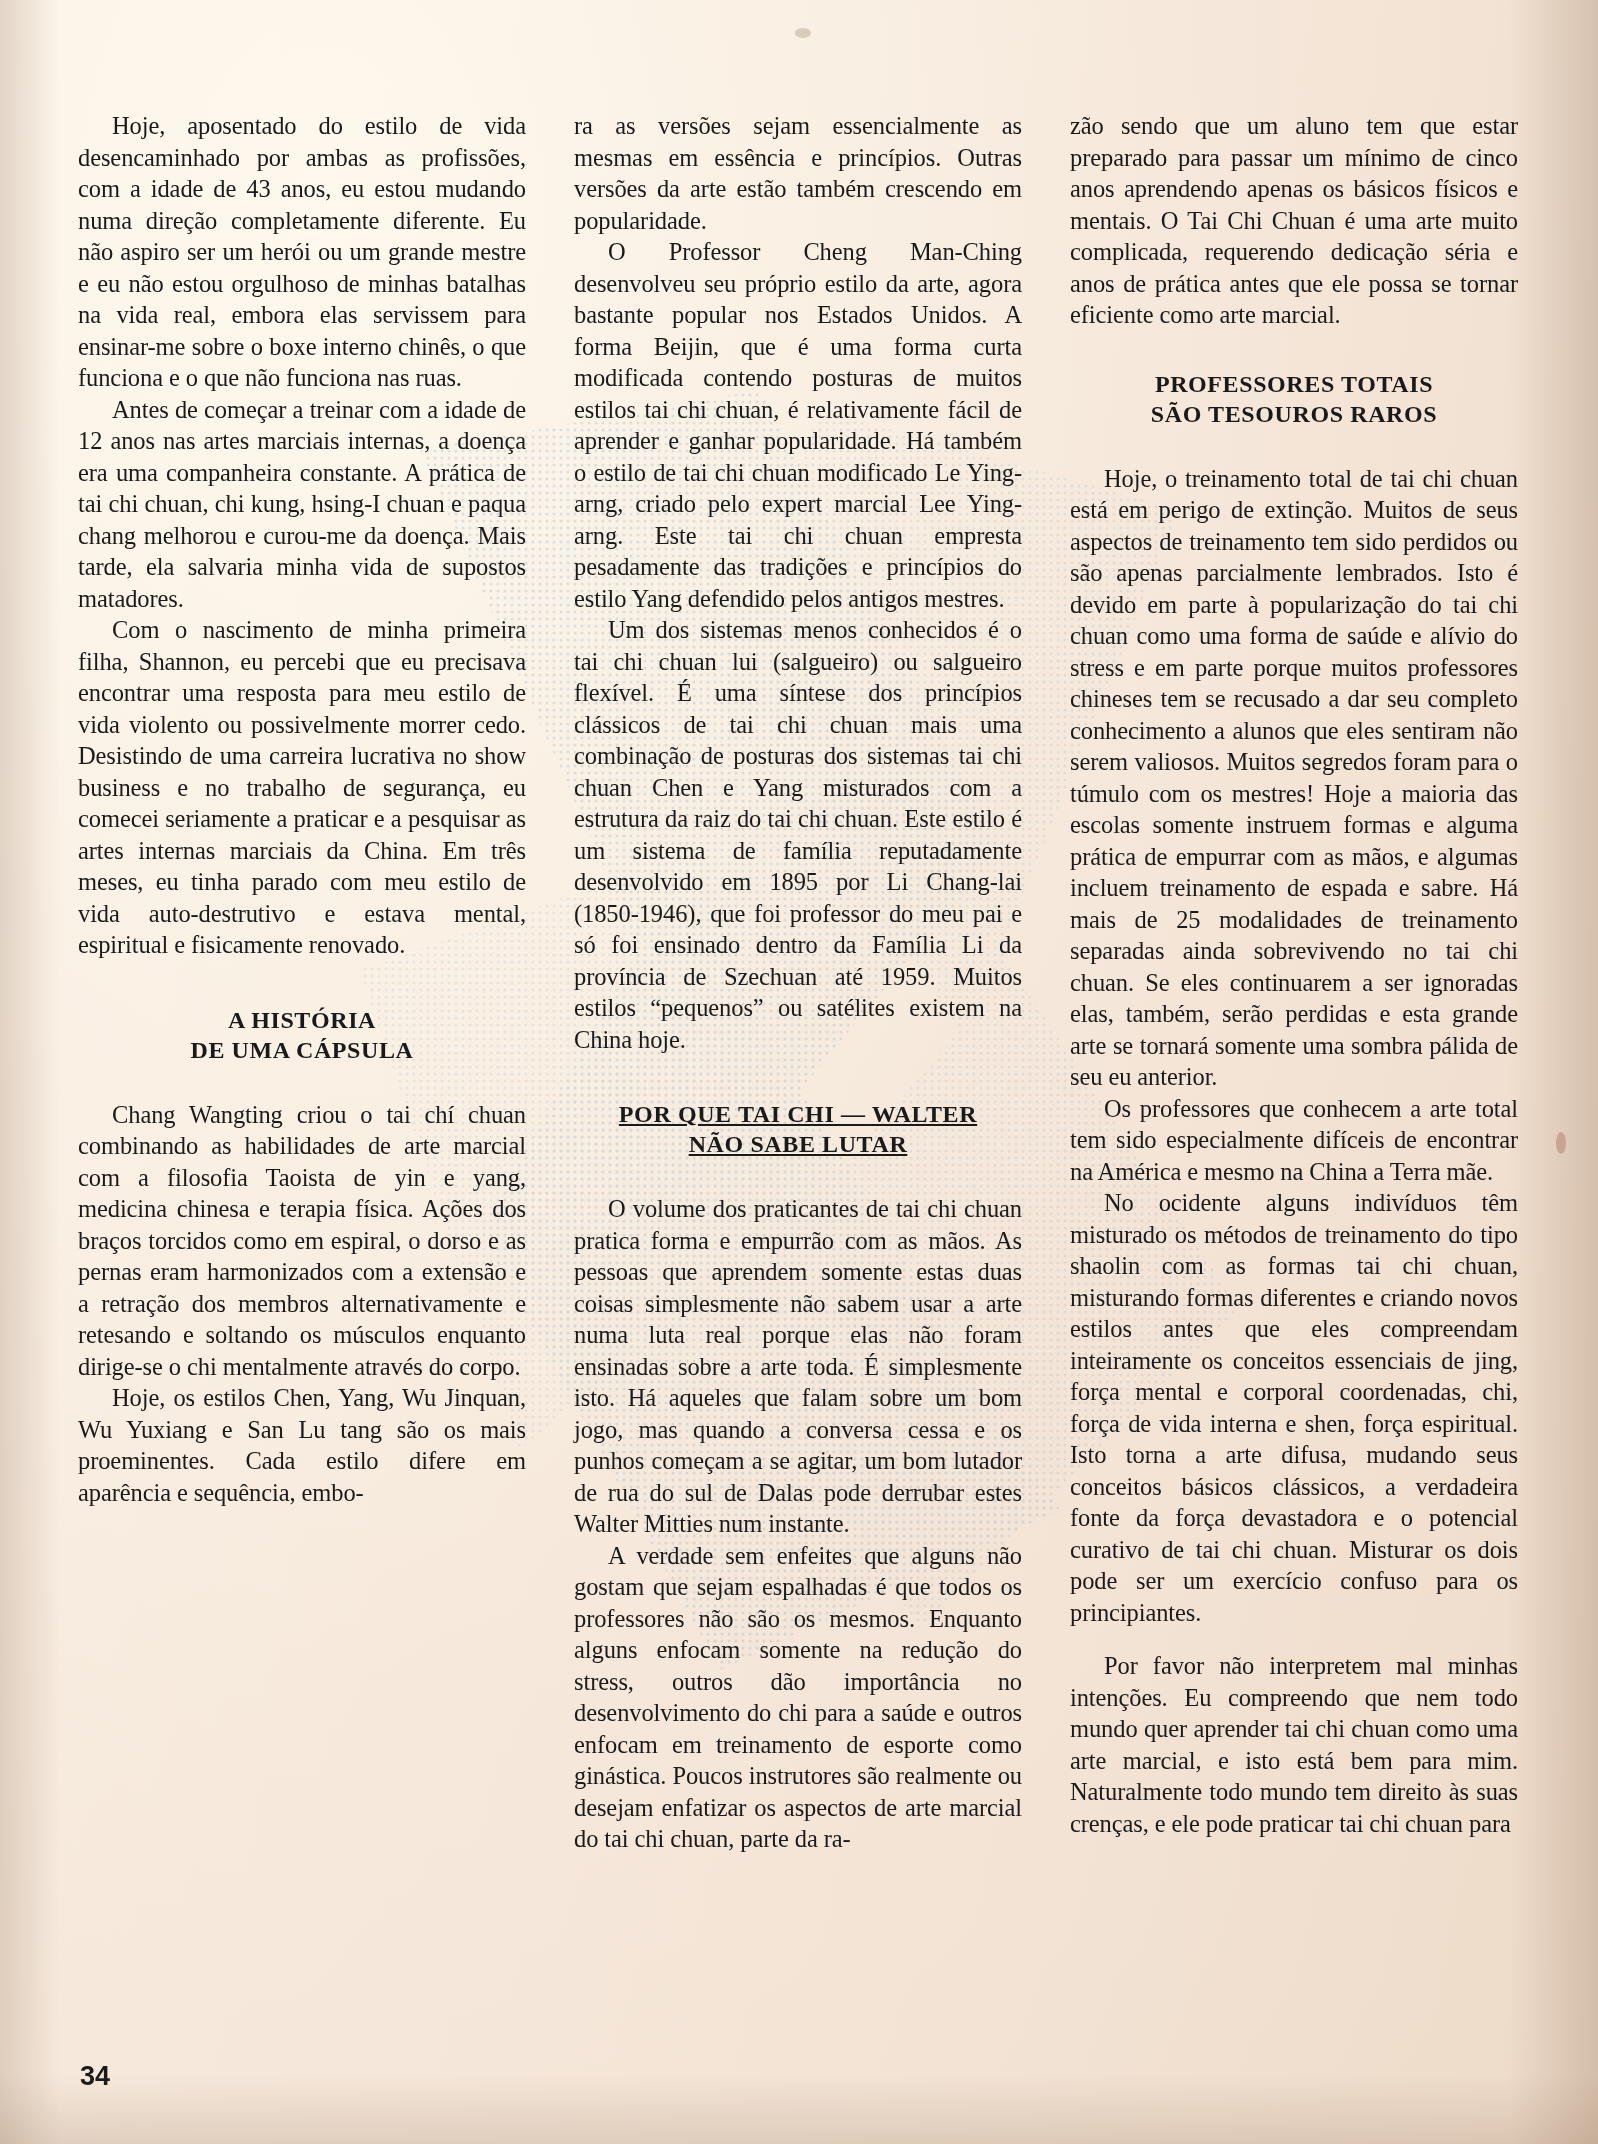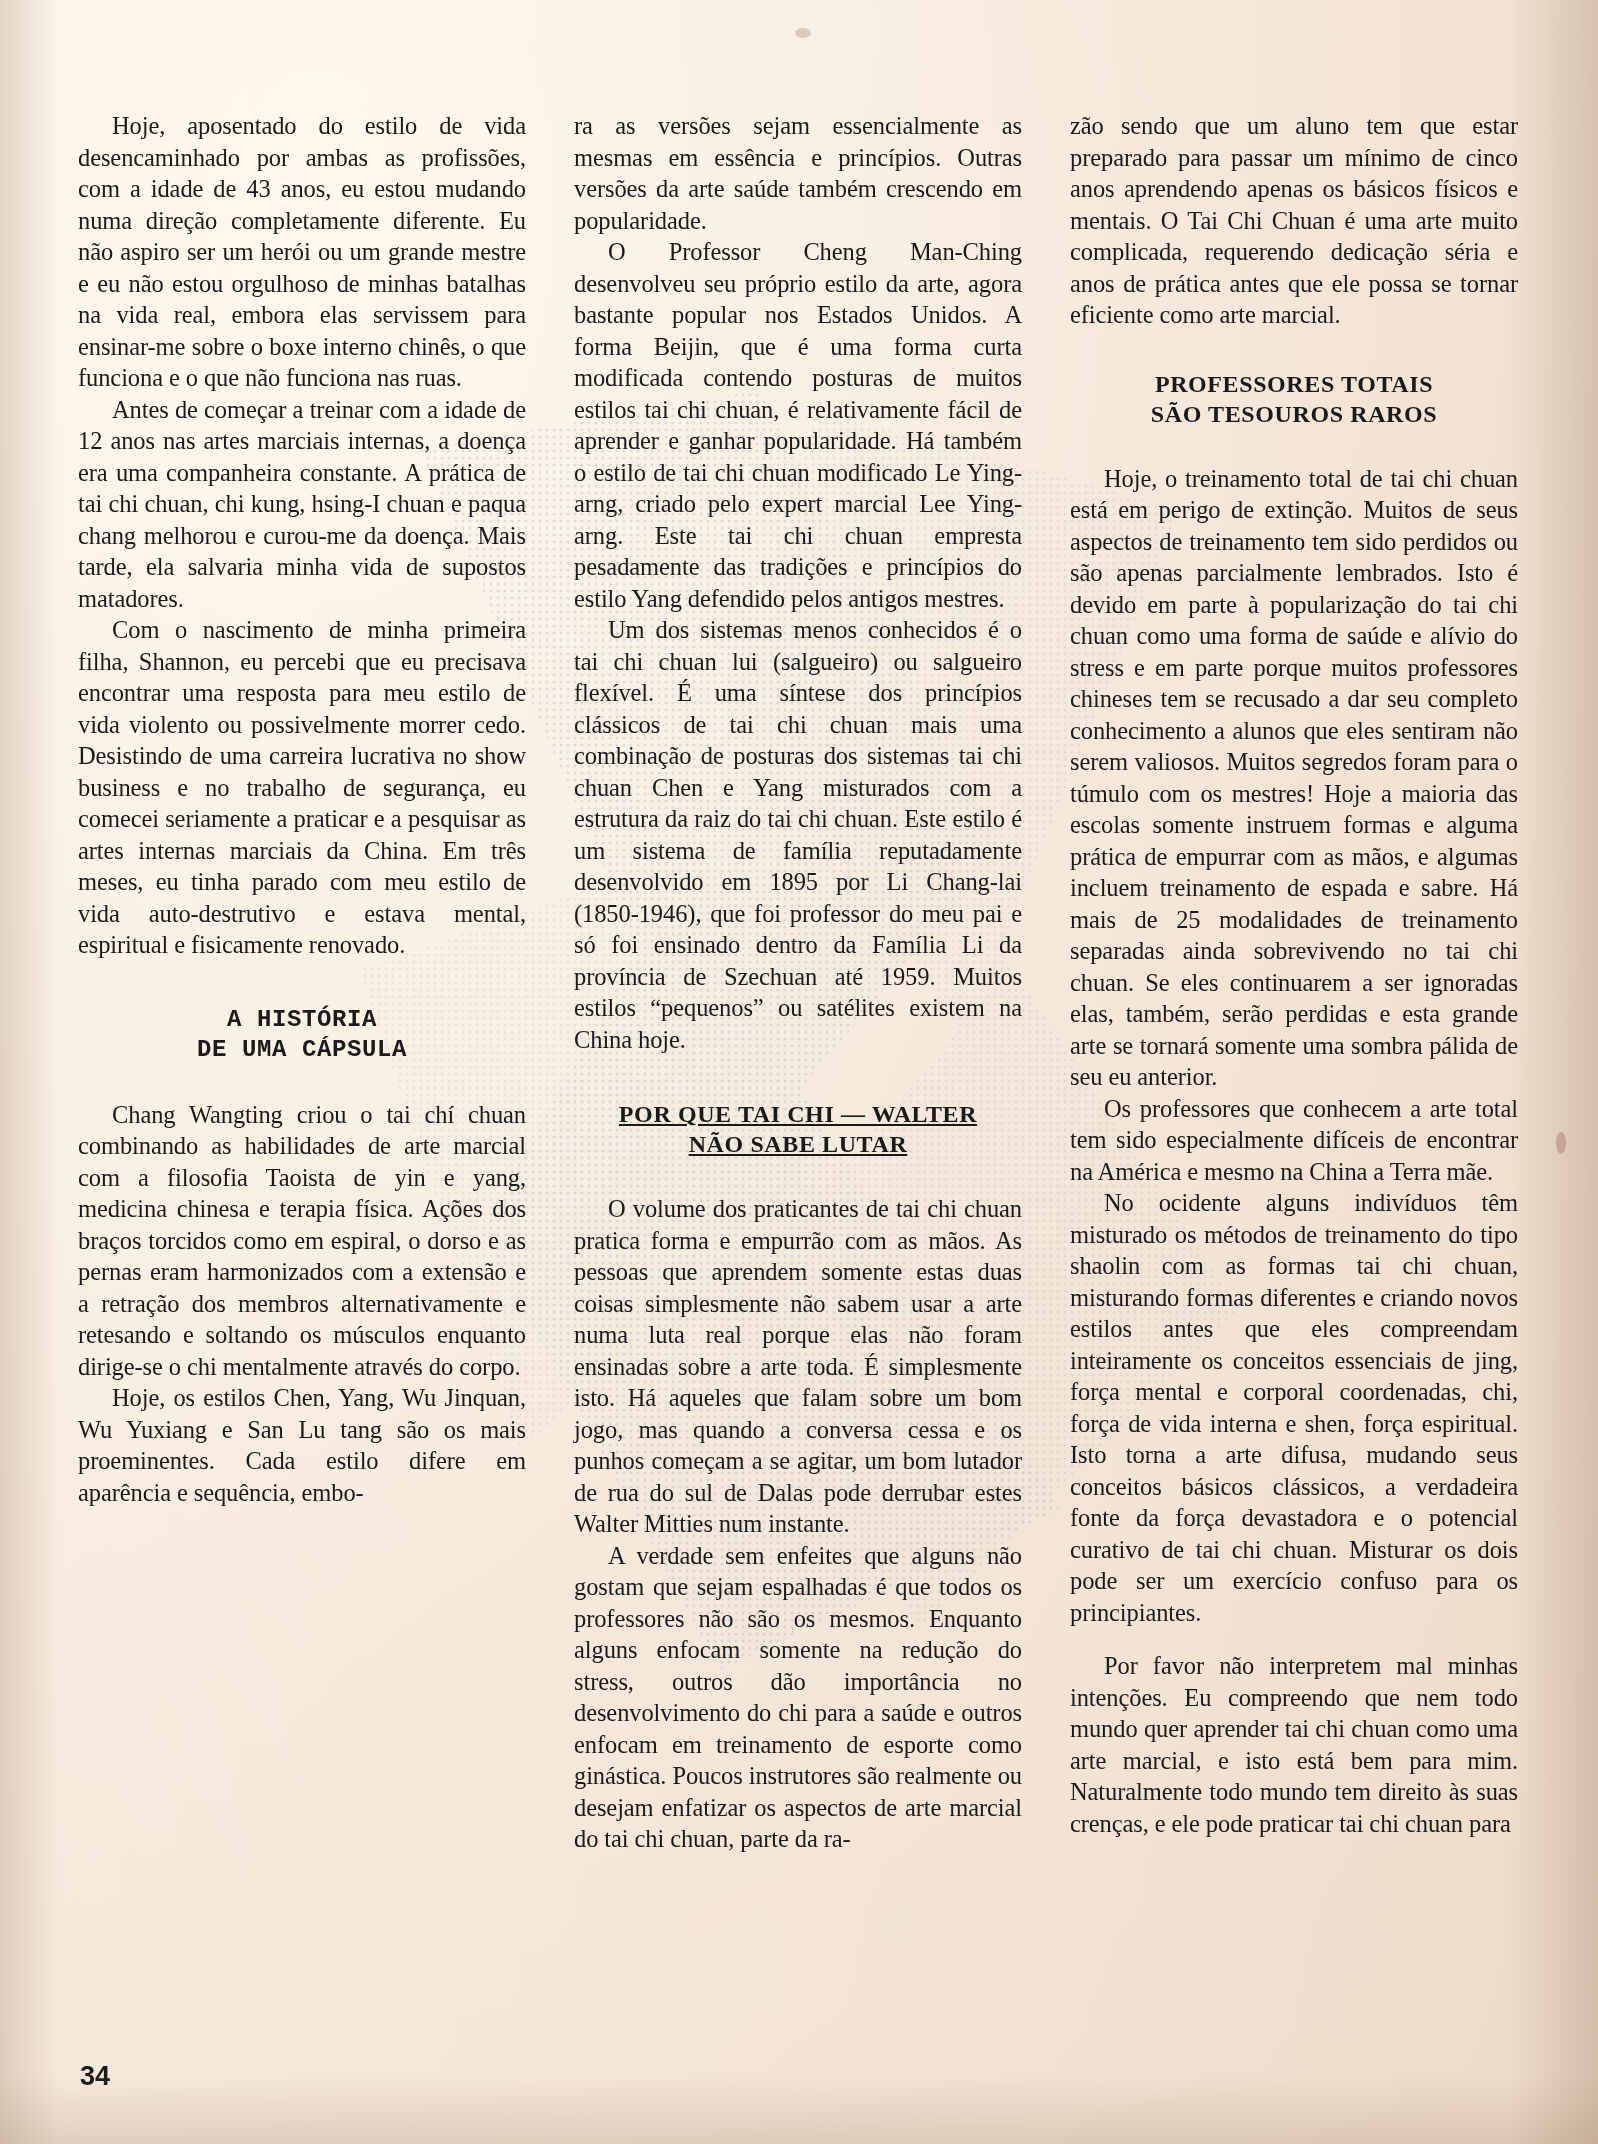--- a/index.html
+++ b/index.html
@@ -130,28 +130,28 @@
   </g>
 </svg>
 
 <div class="content">
   <div class="columns">
 
     <div class="col">
       <p>Hoje, aposentado do estilo de vida desencaminhado por ambas as profissões, com a idade de 43 anos, eu estou mudando numa direção completamente diferente. Eu não aspiro ser um herói ou um grande mestre e eu não estou orgulhoso de minhas batalhas na vida real, embora elas servissem para ensinar-me sobre o boxe interno chinês, o que funciona e o que não funciona nas ruas.</p>
       <p>Antes de começar a treinar com a idade de 12 anos nas artes marciais internas, a doença era uma companheira constante. A prática de tai chi chuan, chi kung, hsing-I chuan e paqua chang melhorou e curou-me da doença. Mais tarde, ela salvaria minha vida de supostos matadores.</p>
       <p>Com o nascimento de minha primeira filha, Shannon, eu percebi que eu precisava encontrar uma resposta para meu estilo de vida violento ou possivelmente morrer cedo. Desistindo de uma carreira lucrativa no show business e no trabalho de segurança, eu comecei seriamente a praticar e a pesquisar as artes internas marciais da China. Em três meses, eu tinha parado com meu estilo de vida auto-destrutivo e estava mental, espiritual e fisicamente renovado.</p>
-      <h2 class="section" style="white-space:pre-line;font-family:Liberation Mono, monospace;">A HISTÓRIA
+      <h2 class="section" style="white-space:pre-line;">A HISTÓRIA
 DE UMA CÁPSULA</h2>
       <p>Chang Wangting criou o tai chí chuan combinando as habilidades de arte marcial com a filosofia Taoista de yin e yang, medicina chinesa e terapia física. Ações dos braços torcidos como em espiral, o dorso e as pernas eram harmonizados com a extensão e a retração dos membros alternativamente e retesando e soltando os músculos enquanto dirige-se o chi mentalmente através do corpo.</p>
       <p>Hoje, os estilos Chen, Yang, Wu Jinquan, Wu Yuxiang e San Lu tang são os mais proeminentes. Cada estilo difere em aparência e sequência, embo-</p>
     </div>
 
     <div class="col">
-      <p class="nofirst">ra as versões sejam essencialmente as mesmas em essência e princípios. Outras versões da arte saúde também crescendo em popularidade.</p>
+      <p class="nofirst">ra as versões sejam essencialmente as mesmas em essência e princípios. Outras versões da arte estão também crescendo em popularidade.</p>
       <p>O Professor Cheng Man-Ching desenvolveu seu próprio estilo da arte, agora bastante popular nos Estados Unidos. A forma Beijin, que é uma forma curta modificada contendo posturas de muitos estilos tai chi chuan, é relativamente fácil de aprender e ganhar popularidade. Há também o estilo de tai chi chuan modificado Le Ying-arng, criado pelo expert marcial Lee Ying-arng. Este tai chi chuan empresta pesadamente das tradições e princípios do estilo Yang defendido pelos antigos mestres.</p>
       <p>Um dos sistemas menos conhecidos é o tai chi chuan lui (salgueiro) ou salgueiro flexível. É uma síntese dos princípios clássicos de tai chi chuan mais uma combinação de posturas dos sistemas tai chi chuan Chen e Yang misturados com a estrutura da raiz do tai chi chuan. Este estilo é um sistema de família reputadamente desenvolvido em 1895 por Li Chang-lai (1850-1946), que foi professor do meu pai e só foi ensinado dentro da Família Li da província de Szechuan até 1959. Muitos estilos “pequenos” ou satélites existem na China hoje.</p>
       <h2 class="section" style="white-space:pre-line;text-decoration:underline;">POR QUE TAI CHI — WALTER
 NÃO SABE LUTAR</h2>
       <p>O volume dos praticantes de tai chi chuan pratica forma e empurrão com as mãos. As pessoas que aprendem somente estas duas coisas simplesmente não sabem usar a arte numa luta real porque elas não foram ensinadas sobre a arte toda. É simplesmente isto. Há aqueles que falam sobre um bom jogo, mas quando a conversa cessa e os punhos começam a se agitar, um bom lutador de rua do sul de Dalas pode derrubar estes Walter Mitties num instante.</p>
       <p>A verdade sem enfeites que alguns não gostam que sejam espalhadas é que todos os professores não são os mesmos. Enquanto alguns enfocam somente na redução do stress, outros dão importância no desenvolvimento do chi para a saúde e outros enfocam em treinamento de esporte como ginástica. Poucos instrutores são realmente ou desejam enfatizar os aspectos de arte marcial do tai chi chuan, parte da ra-</p>
     </div>
 
     <div class="col">
       <p class="nofirst">zão sendo que um aluno tem que estar preparado para passar um mínimo de cinco anos aprendendo apenas os básicos físicos e mentais. O Tai Chi Chuan é uma arte muito complicada, requerendo dedicação séria e anos de prática antes que ele possa se tornar eficiente como arte marcial.</p>

